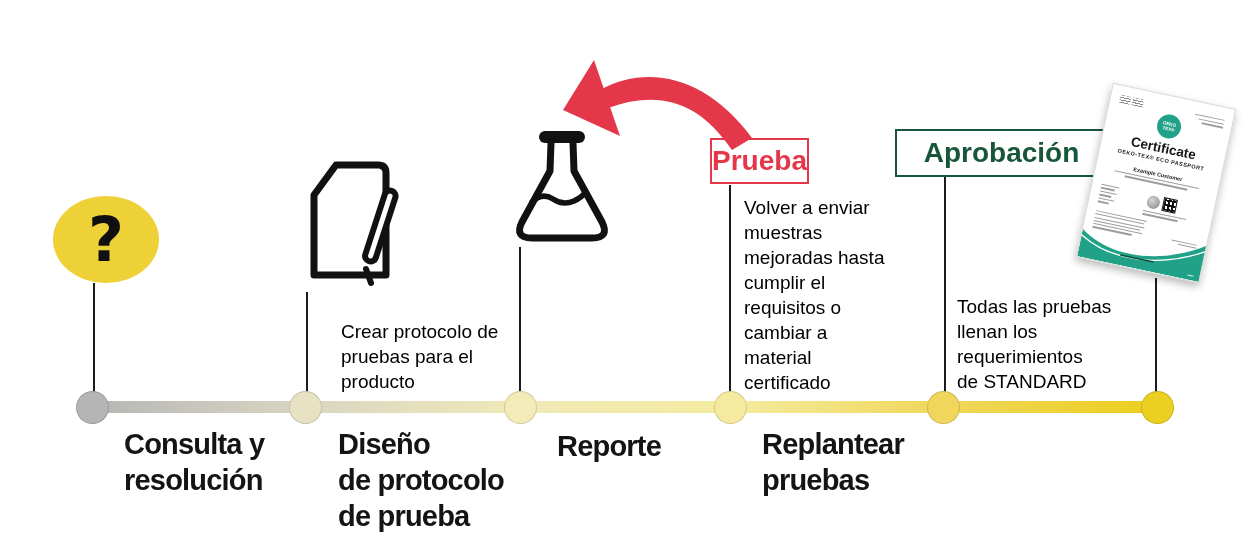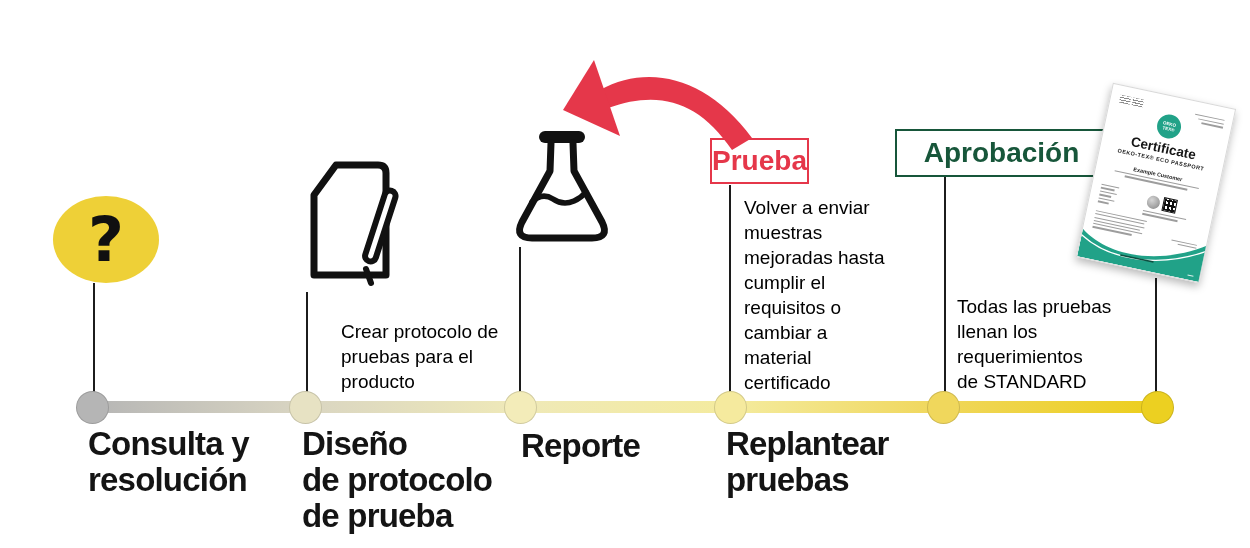--- a/index.html
+++ b/index.html
@@ -13,22 +13,22 @@
     left:85px;top:401px;width:1080px;height:12px;border-radius:6px;z-index:1;
     background:linear-gradient(90deg,#b5b5b5 0%,#d9d5c2 20%,#efe9b8 40%,#f4eb9e 60%,#f0d75c 79%,#ecce1a 100%);
   }
   .dot{width:33px;height:33px;border-radius:50%;z-index:2;box-sizing:border-box;border:1px solid rgba(0,0,0,.14);}
   .stem{width:2px;background:#1c1c1c;z-index:1;}
   
   .stage-desc{
     font-size:19px;line-height:25px;color:#000000;white-space:pre-line;z-index:1;
   }
   .stage-title{
-    font-size:33px;line-height:36px;font-weight:700;letter-spacing:-0.8px;
-    color:#141414;white-space:pre-line;z-index:1;
+    font-size:29px;line-height:36px;font-weight:700;letter-spacing:-0.8px;
+    color:#141414;white-space:pre-line;z-index:1;margin-left:36px;
   }
   
   .badge{
     display:flex;align-items:center;justify-content:center;background:#fff;
     font-weight:700;font-size:28px;z-index:2;box-sizing:border-box;
   }
   .badge-fail{left:710px;top:138px;width:99px;height:46px;border:2.5px solid #e5374a;color:#e5374a;}
   .badge-pass{left:895px;top:129px;width:213px;height:48px;border:2px solid #17563a;color:#17563a;}
   
   .q-ellipse{

